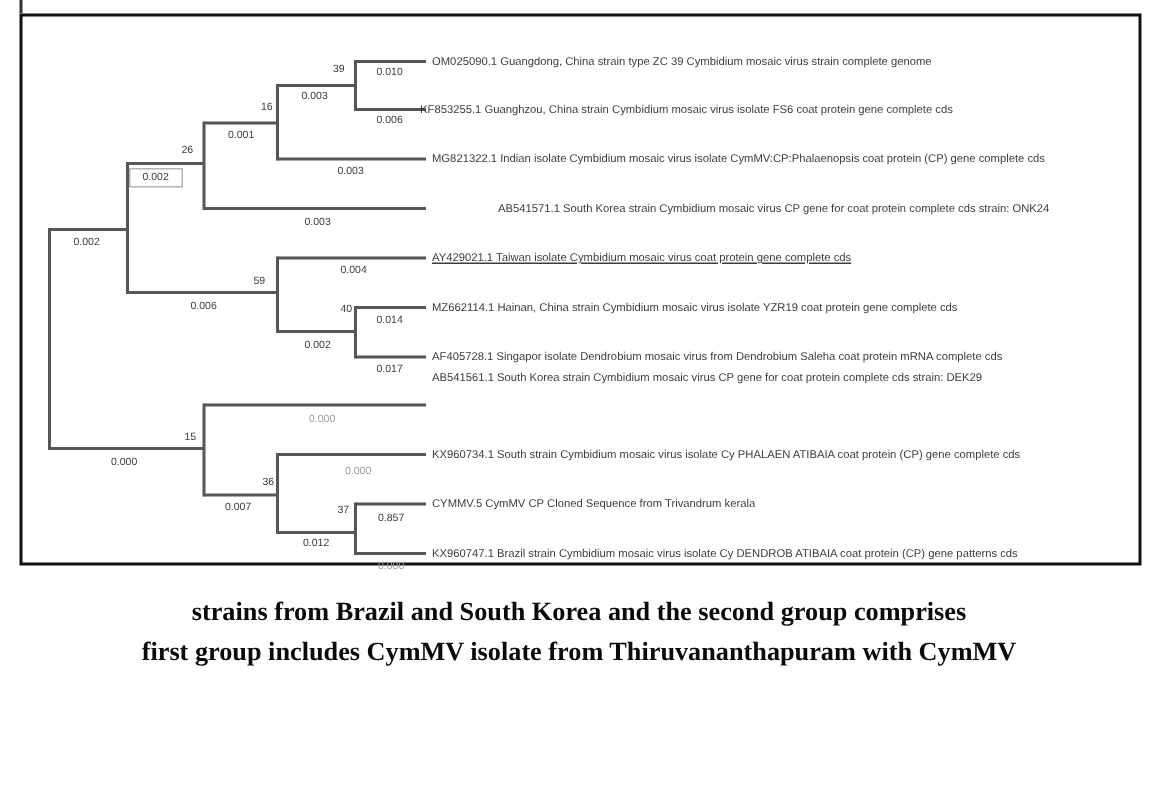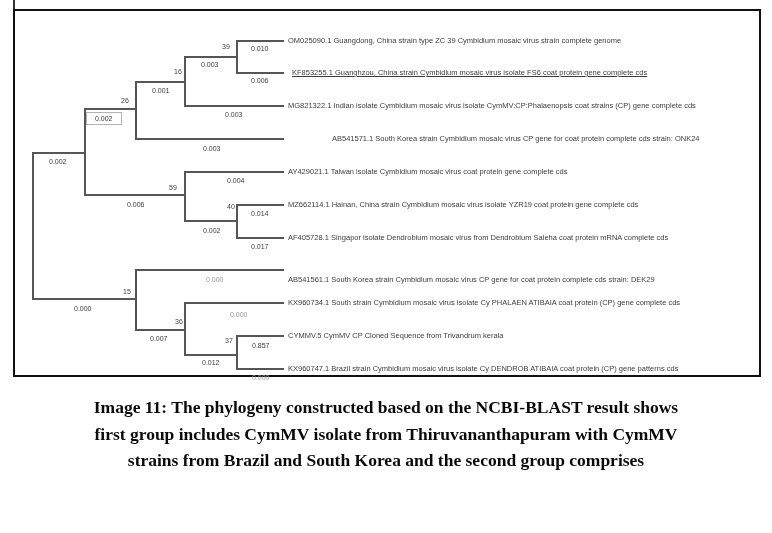--- a/index.html
+++ b/index.html
@@ -139,29 +139,28 @@
       <div class="seg" style="left: 236px; top: 335px; width: 2px; height: 35px; background: rgb(86, 86, 86);"></div>
       <span class="boot" style="left: 222px; top: 42px;">39</span>
       <span class="boot" style="left: 174px; top: 67px;">16</span>
       <span class="boot" style="left: 121px; top: 96px;">26</span>
       <span class="boot" style="left: 169px; top: 183px;">59</span>
       <span class="boot" style="left: 227px; top: 202px;">40</span>
       <span class="boot" style="left: 123px; top: 287px;">15</span>
       <span class="boot" style="left: 175px; top: 317px;">36</span>
       <span class="boot" style="left: 225px; top: 336px;">37</span>
       <span class="taxon" style="left: 288px; top: 36px;">OM025090.1 Guangdong, China strain type ZC 39 Cymbidium mosaic virus strain complete genome</span>
-      <span class="taxon" style="left: 292px; top: 68px; text-decoration: underline;">KF853255.1 Guanghzou, China strain Cymbidium mosaic virus isolate FS6 coat protein gene complete cds</span>
-      <span class="taxon" style="left: 288px; top: 101px;">MG821322.1 Indian isolate Cymbidium mosaic virus isolate CymMV:CP:Phalaenopsis coat strains (CP) gene complete cds</span>
+      <span class="taxon" style="left: 280px; top: 68px;">KF853255.1 Guanghzou, China strain Cymbidium mosaic virus isolate FS6 coat protein gene complete cds</span>
+      <span class="taxon" style="left: 288px; top: 101px;">MG821322.1 Indian isolate Cymbidium mosaic virus isolate CymMV:CP:Phalaenopsis coat protein (CP) gene complete cds</span>
       <span class="taxon" style="left: 288px; top: 134px; margin-left: 44px;">AB541571.1 South Korea strain Cymbidium mosaic virus CP gene for coat protein complete cds strain: ONK24</span>
-      <span class="taxon" style="left: 288px; top: 167px;">AY429021.1 Taiwan isolate Cymbidium mosaic virus coat protein gene complete cds</span>
+      <span class="taxon" style="left: 288px; top: 167px; text-decoration: underline;">AY429021.1 Taiwan isolate Cymbidium mosaic virus coat protein gene complete cds</span>
       <span class="taxon" style="left: 288px; top: 200px;">MZ662114.1 Hainan, China strain Cymbidium mosaic virus isolate YZR19 coat protein gene complete cds</span>
       <span class="taxon" style="left: 288px; top: 233px;">AF405728.1 Singapor isolate Dendrobium mosaic virus from Dendrobium Saleha coat protein mRNA complete cds</span>
-      <span class="taxon" style="left: 288px; top: 275px;">AB541561.1 South Korea strain Cymbidium mosaic virus CP gene for coat protein complete cds strain: DEK29</span>
+      <span class="taxon" style="left: 288px; top: 247px;">AB541561.1 South Korea strain Cymbidium mosaic virus CP gene for coat protein complete cds strain: DEK29</span>
       <span class="taxon" style="left: 288px; top: 298px;">KX960734.1 South strain Cymbidium mosaic virus isolate Cy PHALAEN ATIBAIA coat protein (CP) gene complete cds</span>
       <span class="taxon" style="left: 288px; top: 331px;">CYMMV.5 CymMV CP Cloned Sequence from Trivandrum kerala</span>
       <span class="taxon" style="left: 288px; top: 364px;">KX960747.1 Brazil strain Cymbidium mosaic virus isolate Cy DENDROB ATIBAIA coat protein (CP) gene patterns cds</span>
     </div>
   <div id="caption">
-    <div>Image 11: The phylogeny constructed based on the NCBI-BLAST result shows</div>
+    <div>strains from Brazil and South Korea and the second group comprises</div>
     <div>first group includes CymMV isolate from Thiruvananthapuram with CymMV</div>
-    <div>strains from Brazil and South Korea and the second group comprises</div>
   </div>
 </div>
 
 </body></html>

